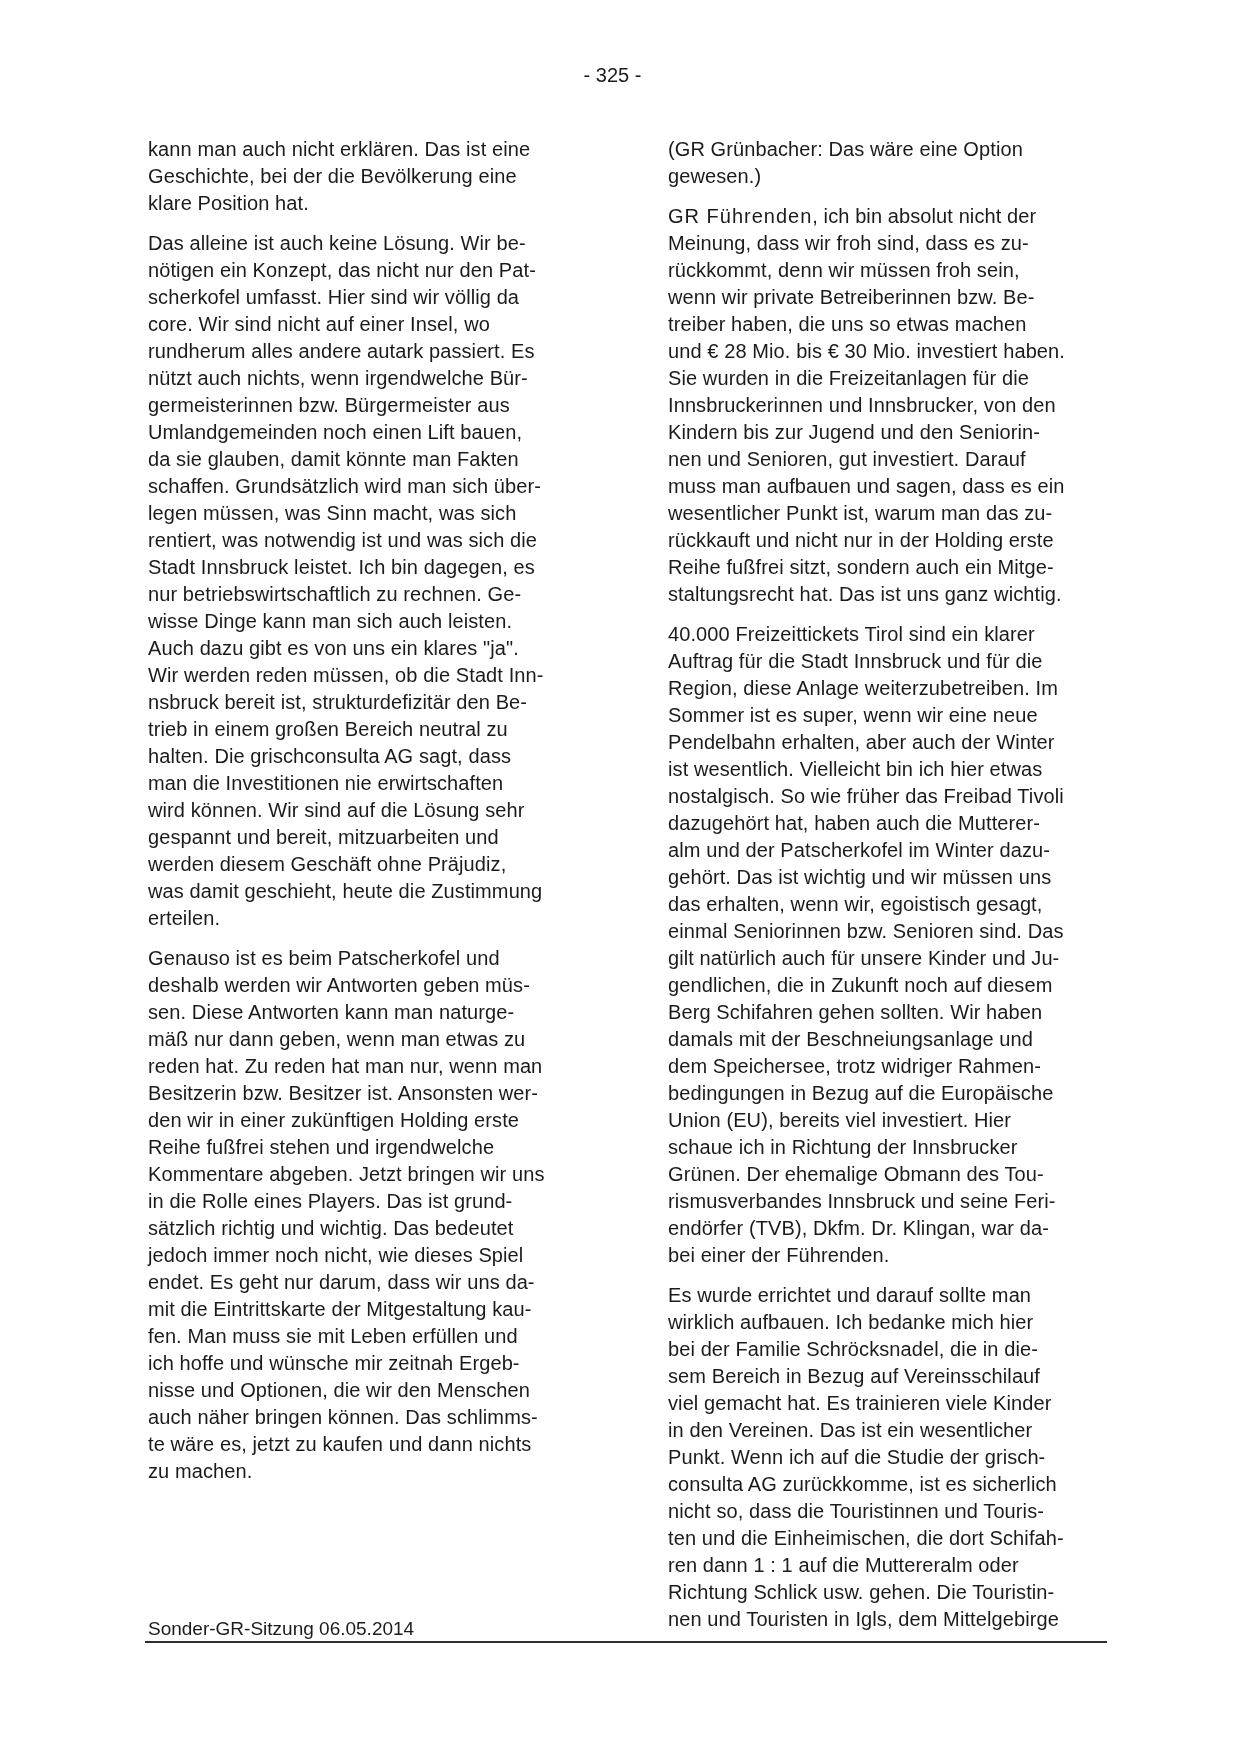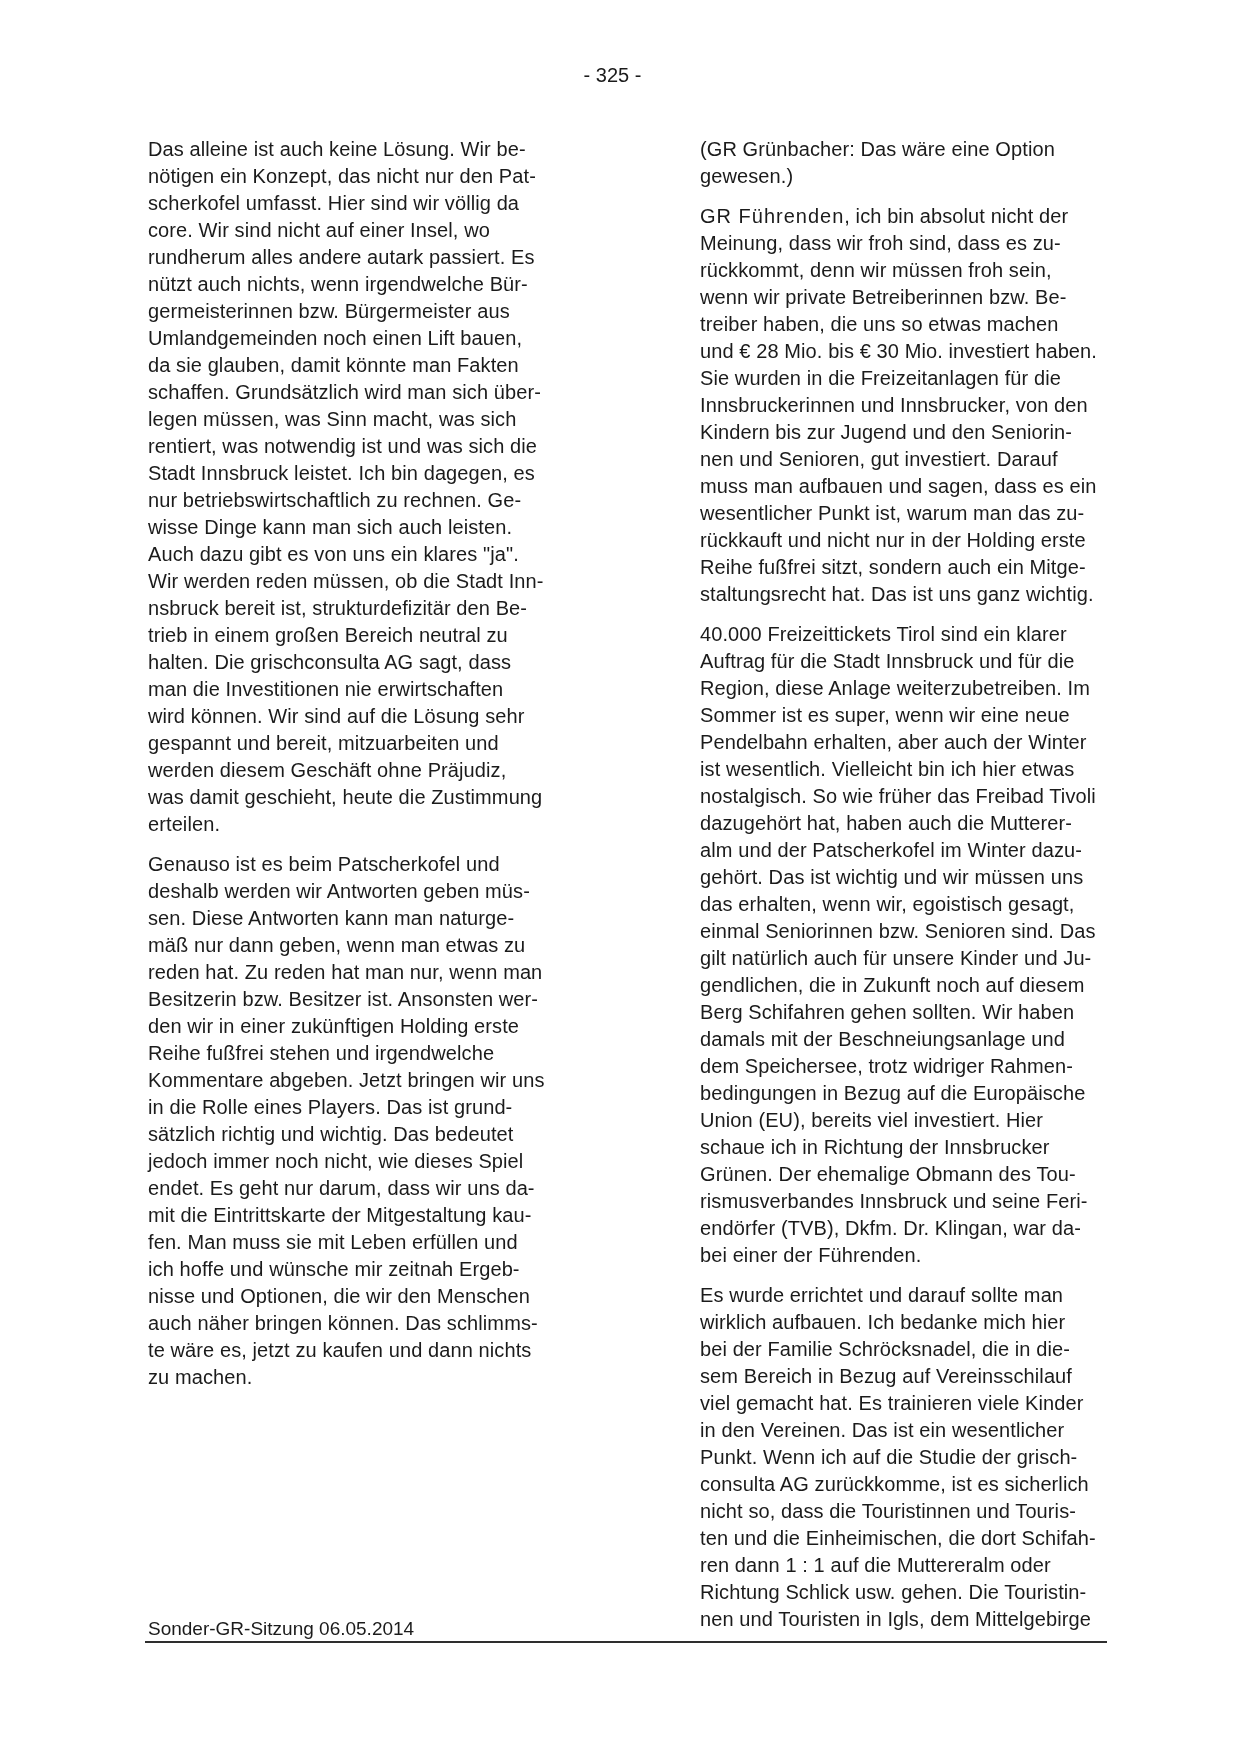--- a/index.html
+++ b/index.html
@@ -23,21 +23,21 @@
     width: 100%;
     text-align: center;
     font-size: 20px;
     line-height: 27px;
   }
   .column {
     position: absolute;
     top: 136px;
   }
   .column.left  { left: 148px; width: 432px; }
-  .column.right { left: 700px; width: 442px; }
+  .column.right { left: 668px; width: 442px; }
   .para {
     margin: 0 0 13px 0;
     font-size: 20px;
     line-height: 27px;
     white-space: pre;          
     letter-spacing: 0.1px;
   }
   .speaker {
     letter-spacing: 1px;       
   }
@@ -58,20 +58,23 @@
   }
 </style>
 </head>
 <body>
 
 <div class="page">
 
   <div class="page-number">- 325 -</div>
 
   <div class="column left">
+    <p class="para">kann man auch nicht erklären. Das ist eine
+Geschichte, bei der die Bevölkerung eine
+klare Position hat.</p>
     <p class="para">Das alleine ist auch keine Lösung. Wir be-
 nötigen ein Konzept, das nicht nur den Pat-
 scherkofel umfasst. Hier sind wir völlig da
 core. Wir sind nicht auf einer Insel, wo
 rundherum alles andere autark passiert. Es
 nützt auch nichts, wenn irgendwelche Bür-
 germeisterinnen bzw. Bürgermeister aus
 Umlandgemeinden noch einen Lift bauen,
 da sie glauben, damit könnte man Fakten
 schaffen. Grundsätzlich wird man sich über-

